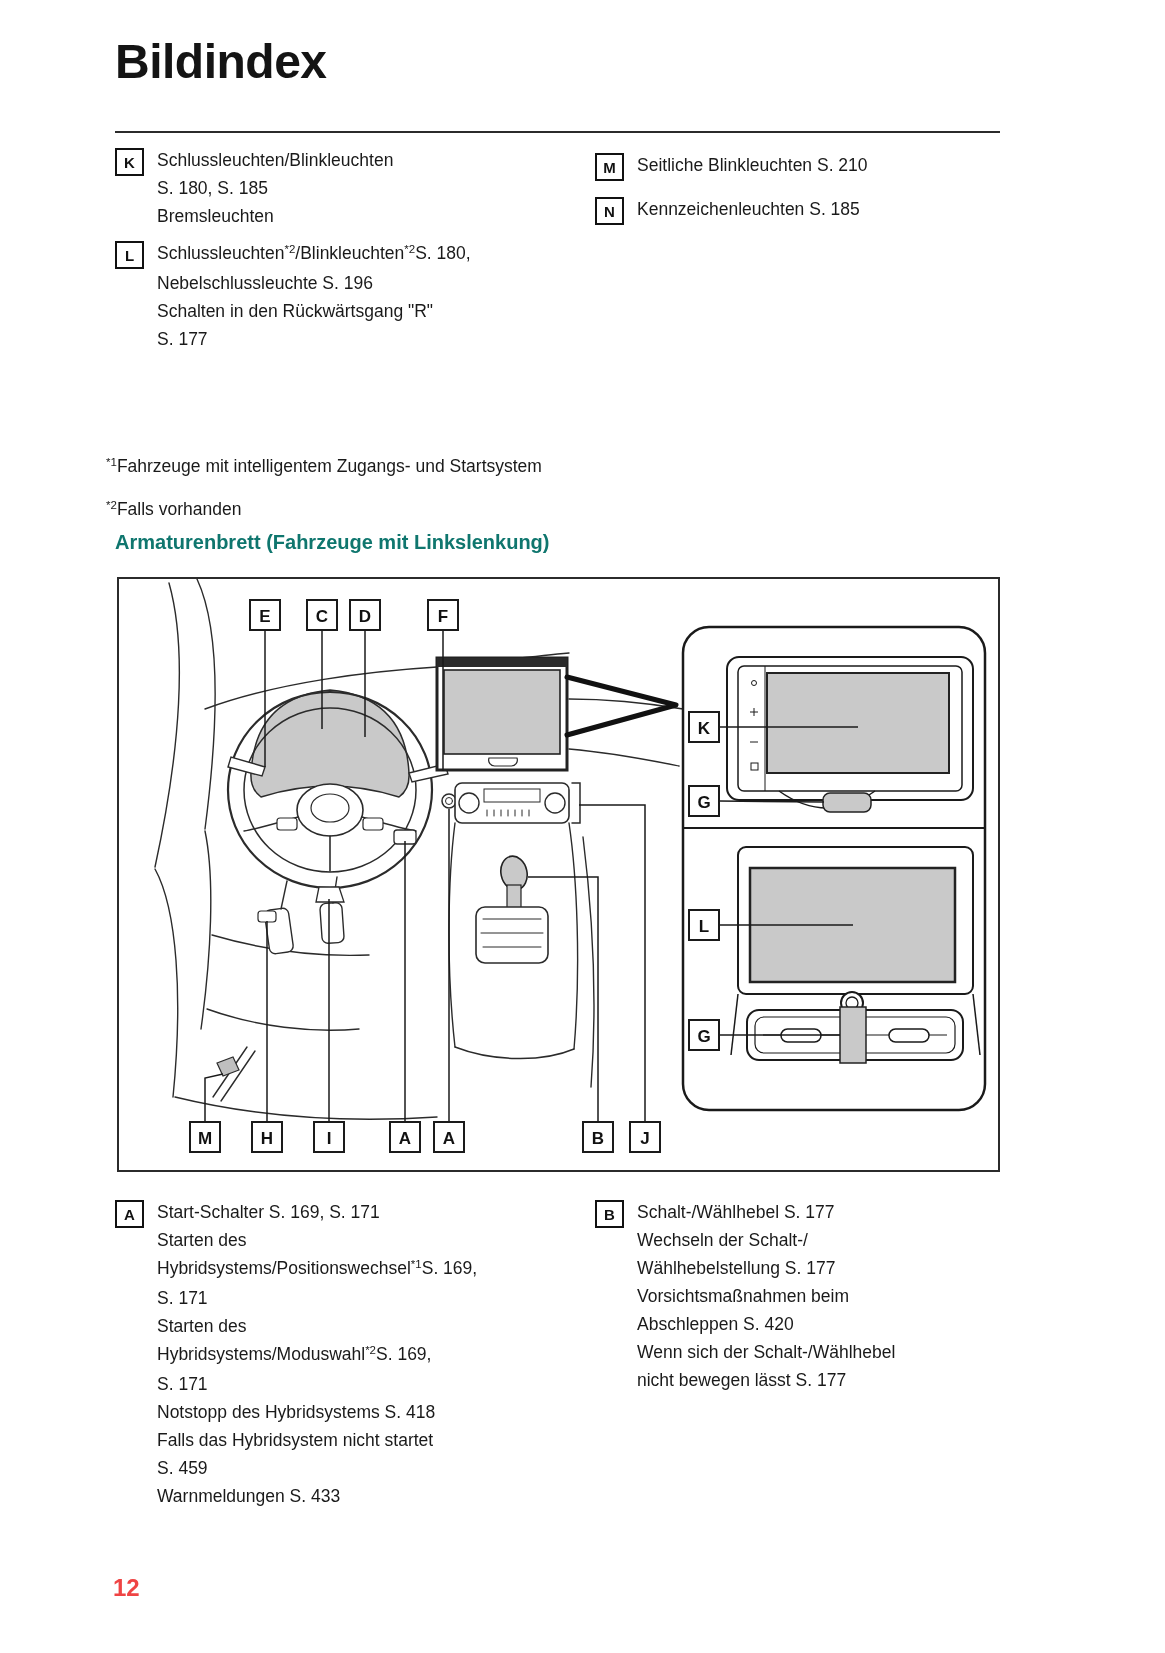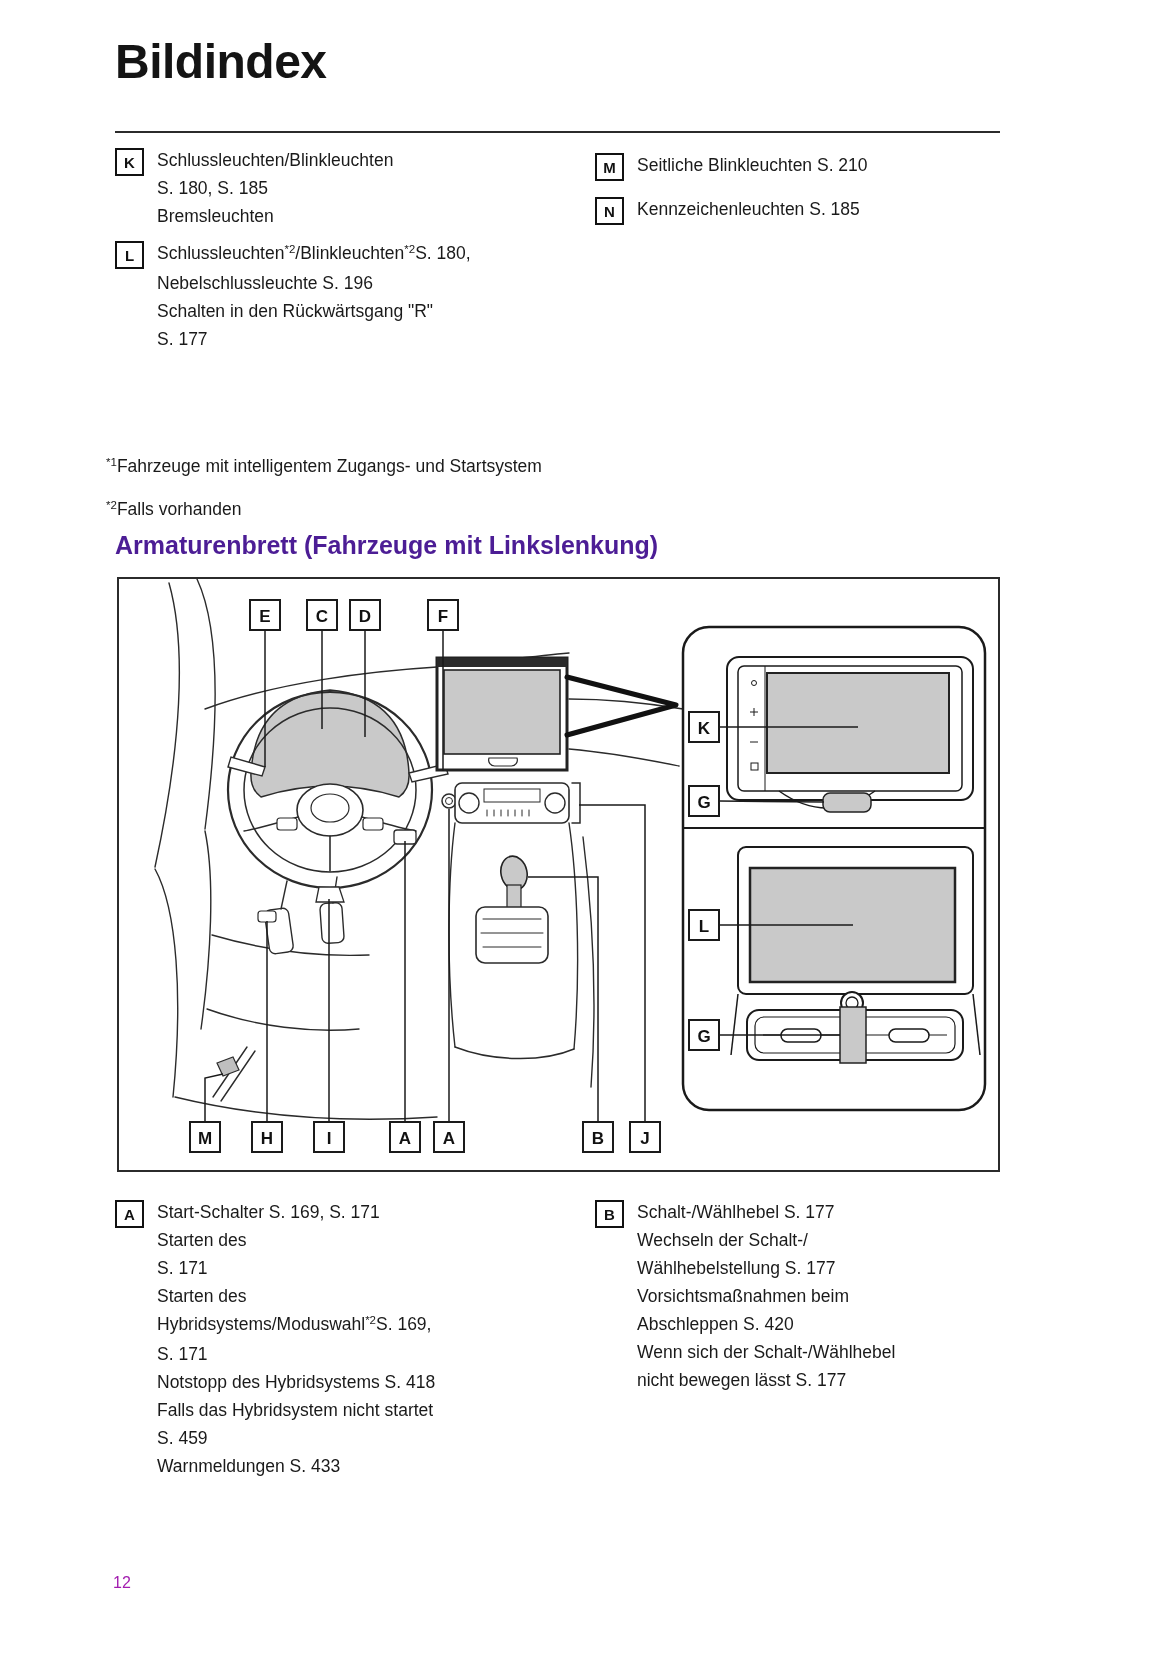--- a/index.html
+++ b/index.html
@@ -11,26 +11,26 @@
   .col-left{width:480px;flex:none;}
   .col-right{flex:1;padding-top:5px;}
   .index-item{display:flex;gap:13px;margin-bottom:9px;}
   .col-right .index-item{margin-bottom:14px;}
   .tag-box{flex:none;width:25px;height:24px;border:2px solid #111;display:flex;align-items:center;
            justify-content:center;font-size:15px;font-weight:bold;color:#111;margin-top:2px;background:#fff;}
   .item-lines{font-size:17.5px;line-height:28px;color:#1a1a1a;}
   .sup{font-size:11.5px;position:relative;top:-6px;}
   .footnotes{position:absolute;left:106px;top:452px;font-size:17.5px;}
   .footnote{margin-bottom:13px;line-height:28px;}
-  .section-heading{position:absolute;left:115px;top:531px;font-size:25px;font-weight:bold;color:#4c1d95;}
+  .section-heading{position:absolute;left:115px;top:531px;font-size:20px;font-weight:bold;color:#0f766e;}
   .diagram-wrap{position:absolute;left:117px;top:577px;width:883px;height:595px;}
   .bottom-index{position:absolute;left:115px;top:1198px;width:885px;display:flex;}
   .bi-left{width:480px;flex:none;}
   .bi-right{flex:1;}
-  .page-number{position:absolute;left:113px;top:1574px;font-size:16px;font-weight:normal;color:#a21caf;}
+  .page-number{position:absolute;left:113px;top:1574px;font-size:24px;font-weight:bold;color:#ef4444;}
 </style>
 </head>
 <body>
 
 <div class="page">
 
   <div class="title">Bildindex</div>
   <div class="rule"></div>
 
   <div class="top-index">
@@ -271,20 +271,21 @@
     </svg>
   </div>
 
   <div class="bottom-index">
     <div class="bi-left">
         <div class="index-item">
           <span class="tag-box">A</span>
           <div class="item-lines">
             <div class="item-line">Start-Schalter S. 169, S. 171</div>
             <div class="item-line">Starten des</div>
+            <div class="item-line">Hybridsystems/Positionswechsel<span class="sup">*1</span>S. 169,</div>
             <div class="item-line">S. 171</div>
             <div class="item-line">Starten des</div>
             <div class="item-line">Hybridsystems/Moduswahl<span class="sup">*2</span>S. 169,</div>
             <div class="item-line">S. 171</div>
             <div class="item-line">Notstopp des Hybridsystems S. 418</div>
             <div class="item-line">Falls das Hybridsystem nicht startet</div>
             <div class="item-line">S. 459</div>
             <div class="item-line">Warnmeldungen S. 433</div>
           </div>
         </div>

